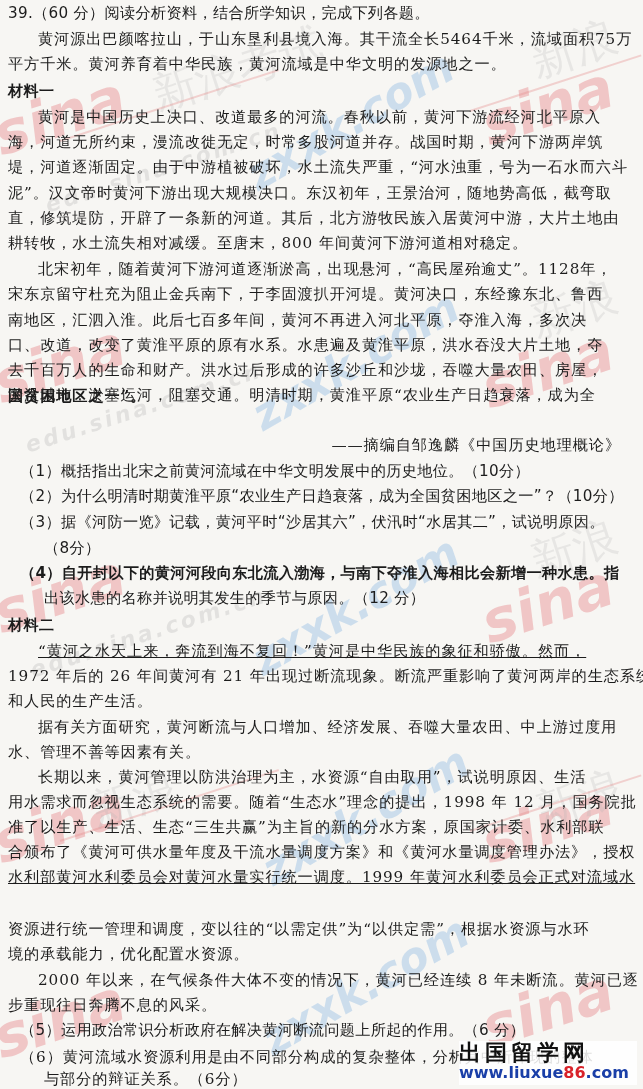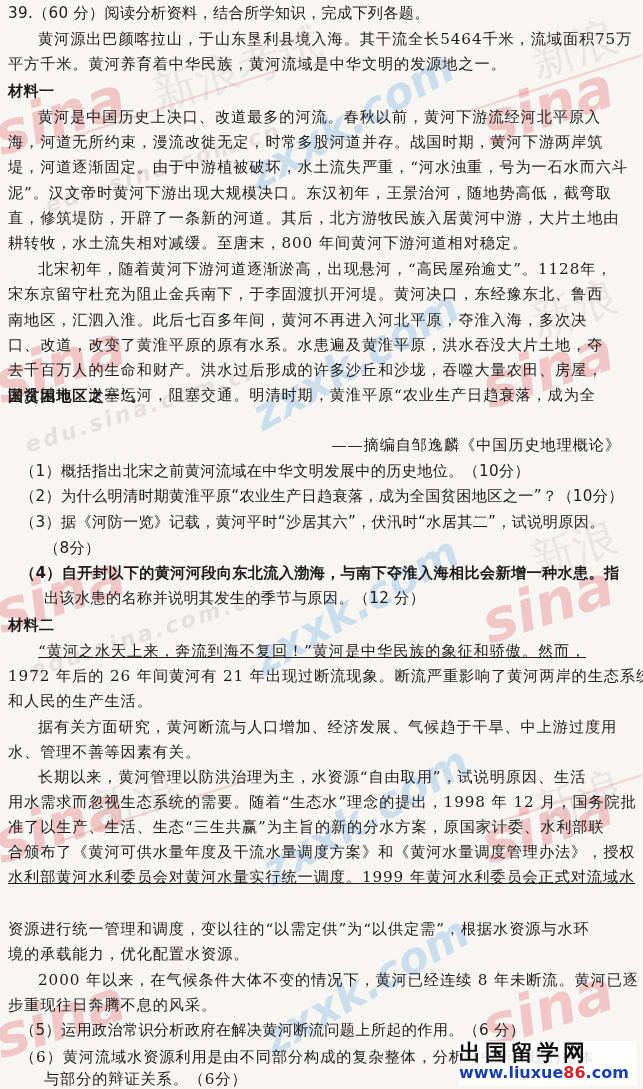--- a/index.html
+++ b/index.html
@@ -115,21 +115,21 @@
   <div class="line sans q" style="top:485px;">（2）为什么明清时期黄淮平原“农业生产日趋衰落，成为全国贫困地区之一”？（10分）</div>
   <div class="line sans q" style="top:511px;">（3）据《河防一览》记载，黄河平时“沙居其六”，伏汛时“水居其二”，试说明原因。</div>
   <div class="line sans q-cont" style="top:537px;">（8分）</div>
   <div class="line sans q" style="top:562px;font-weight:bold;">（4）自开封以下的黄河河段向东北流入渤海，与南下夺淮入海相比会新增一种水患。指</div>
   <div class="line sans q-cont" style="top:587px;">出该水患的名称并说明其发生的季节与原因。（12 分）</div>
 
   <div class="line heading" style="top:614px;">材料二</div>
   <div class="line indent" style="top:640px;text-decoration:underline;">“黄河之水天上来，奔流到海不复回！”黄河是中华民族的象征和骄傲。然而，</div>
   <div class="line" style="top:665px;">1972 年后的 26 年间黄河有 21 年出现过断流现象。断流严重影响了黄河两岸的生态系统</div>
   <div class="line" style="top:690px;">和人民的生产生活。</div>
-  <div class="line indent" style="top:716px;">据有关方面研究，黄河断流与人口增加、经济发展、气候趋于干旱、中上游过度用</div>
+  <div class="line indent" style="top:716px;">据有关方面研究，黄河断流与人口增加、经济发展、吞噬大量农田、中上游过度用</div>
   <div class="line" style="top:741px;">水、管理不善等因素有关。</div>
   <div class="line indent" style="top:766px;">长期以来，黄河管理以防洪治理为主，水资源“自由取用”，试说明原因、生活</div>
   <div class="line" style="top:791px;">用水需求而忽视生态系统的需要。随着“生态水”理念的提出，1998 年 12 月，国务院批</div>
   <div class="line" style="top:816px;">准了以生产、生活、生态“三生共赢”为主旨的新的分水方案，原国家计委、水利部联</div>
   <div class="line" style="top:841px;">合颁布了《黄河可供水量年度及干流水量调度方案》和《黄河水量调度管理办法》，授权</div>
   <div class="line" style="top:866px;text-decoration:underline;">水利部黄河水利委员会对黄河水量实行统一调度。1999 年黄河水利委员会正式对流域水</div>
 
   <div class="line" style="top:918px;">资源进行统一管理和调度，变以往的“以需定供”为“以供定需”，根据水资源与水环</div>
   <div class="line" style="top:943px;">境的承载能力，优化配置水资源。</div>
   <div class="line indent" style="top:969px;">2000 年以来，在气候条件大体不变的情况下，黄河已经连续 8 年未断流。黄河已逐</div>

